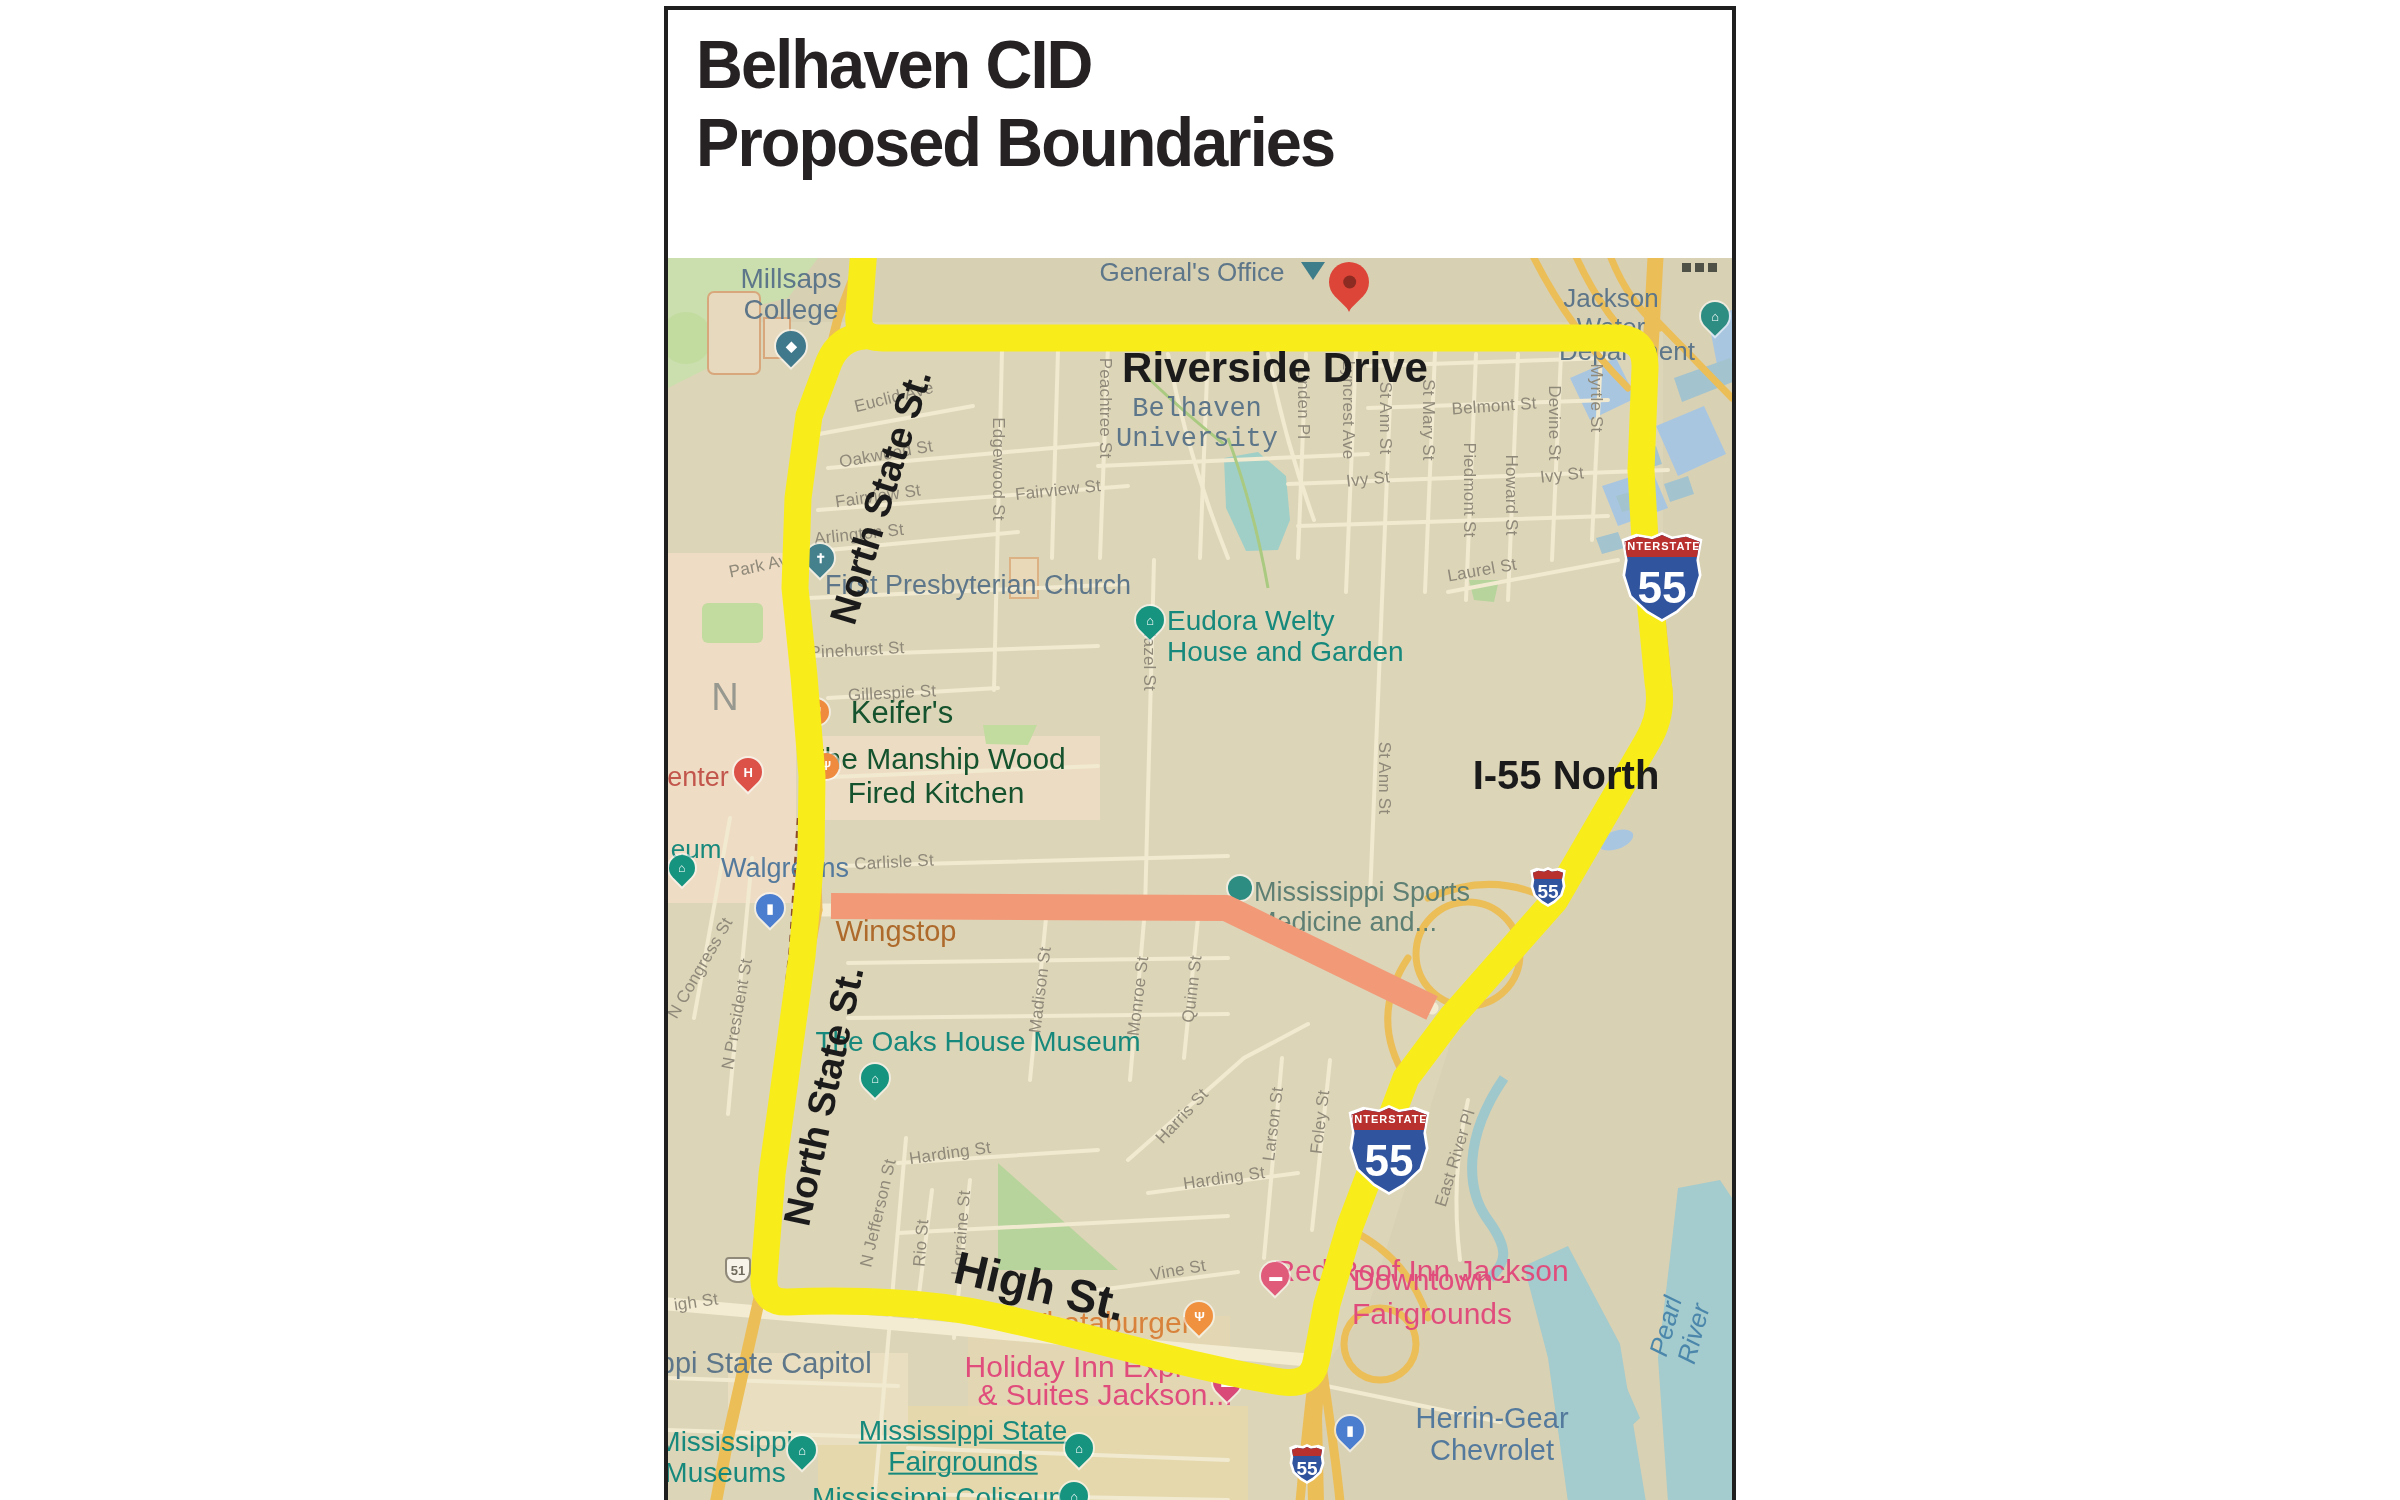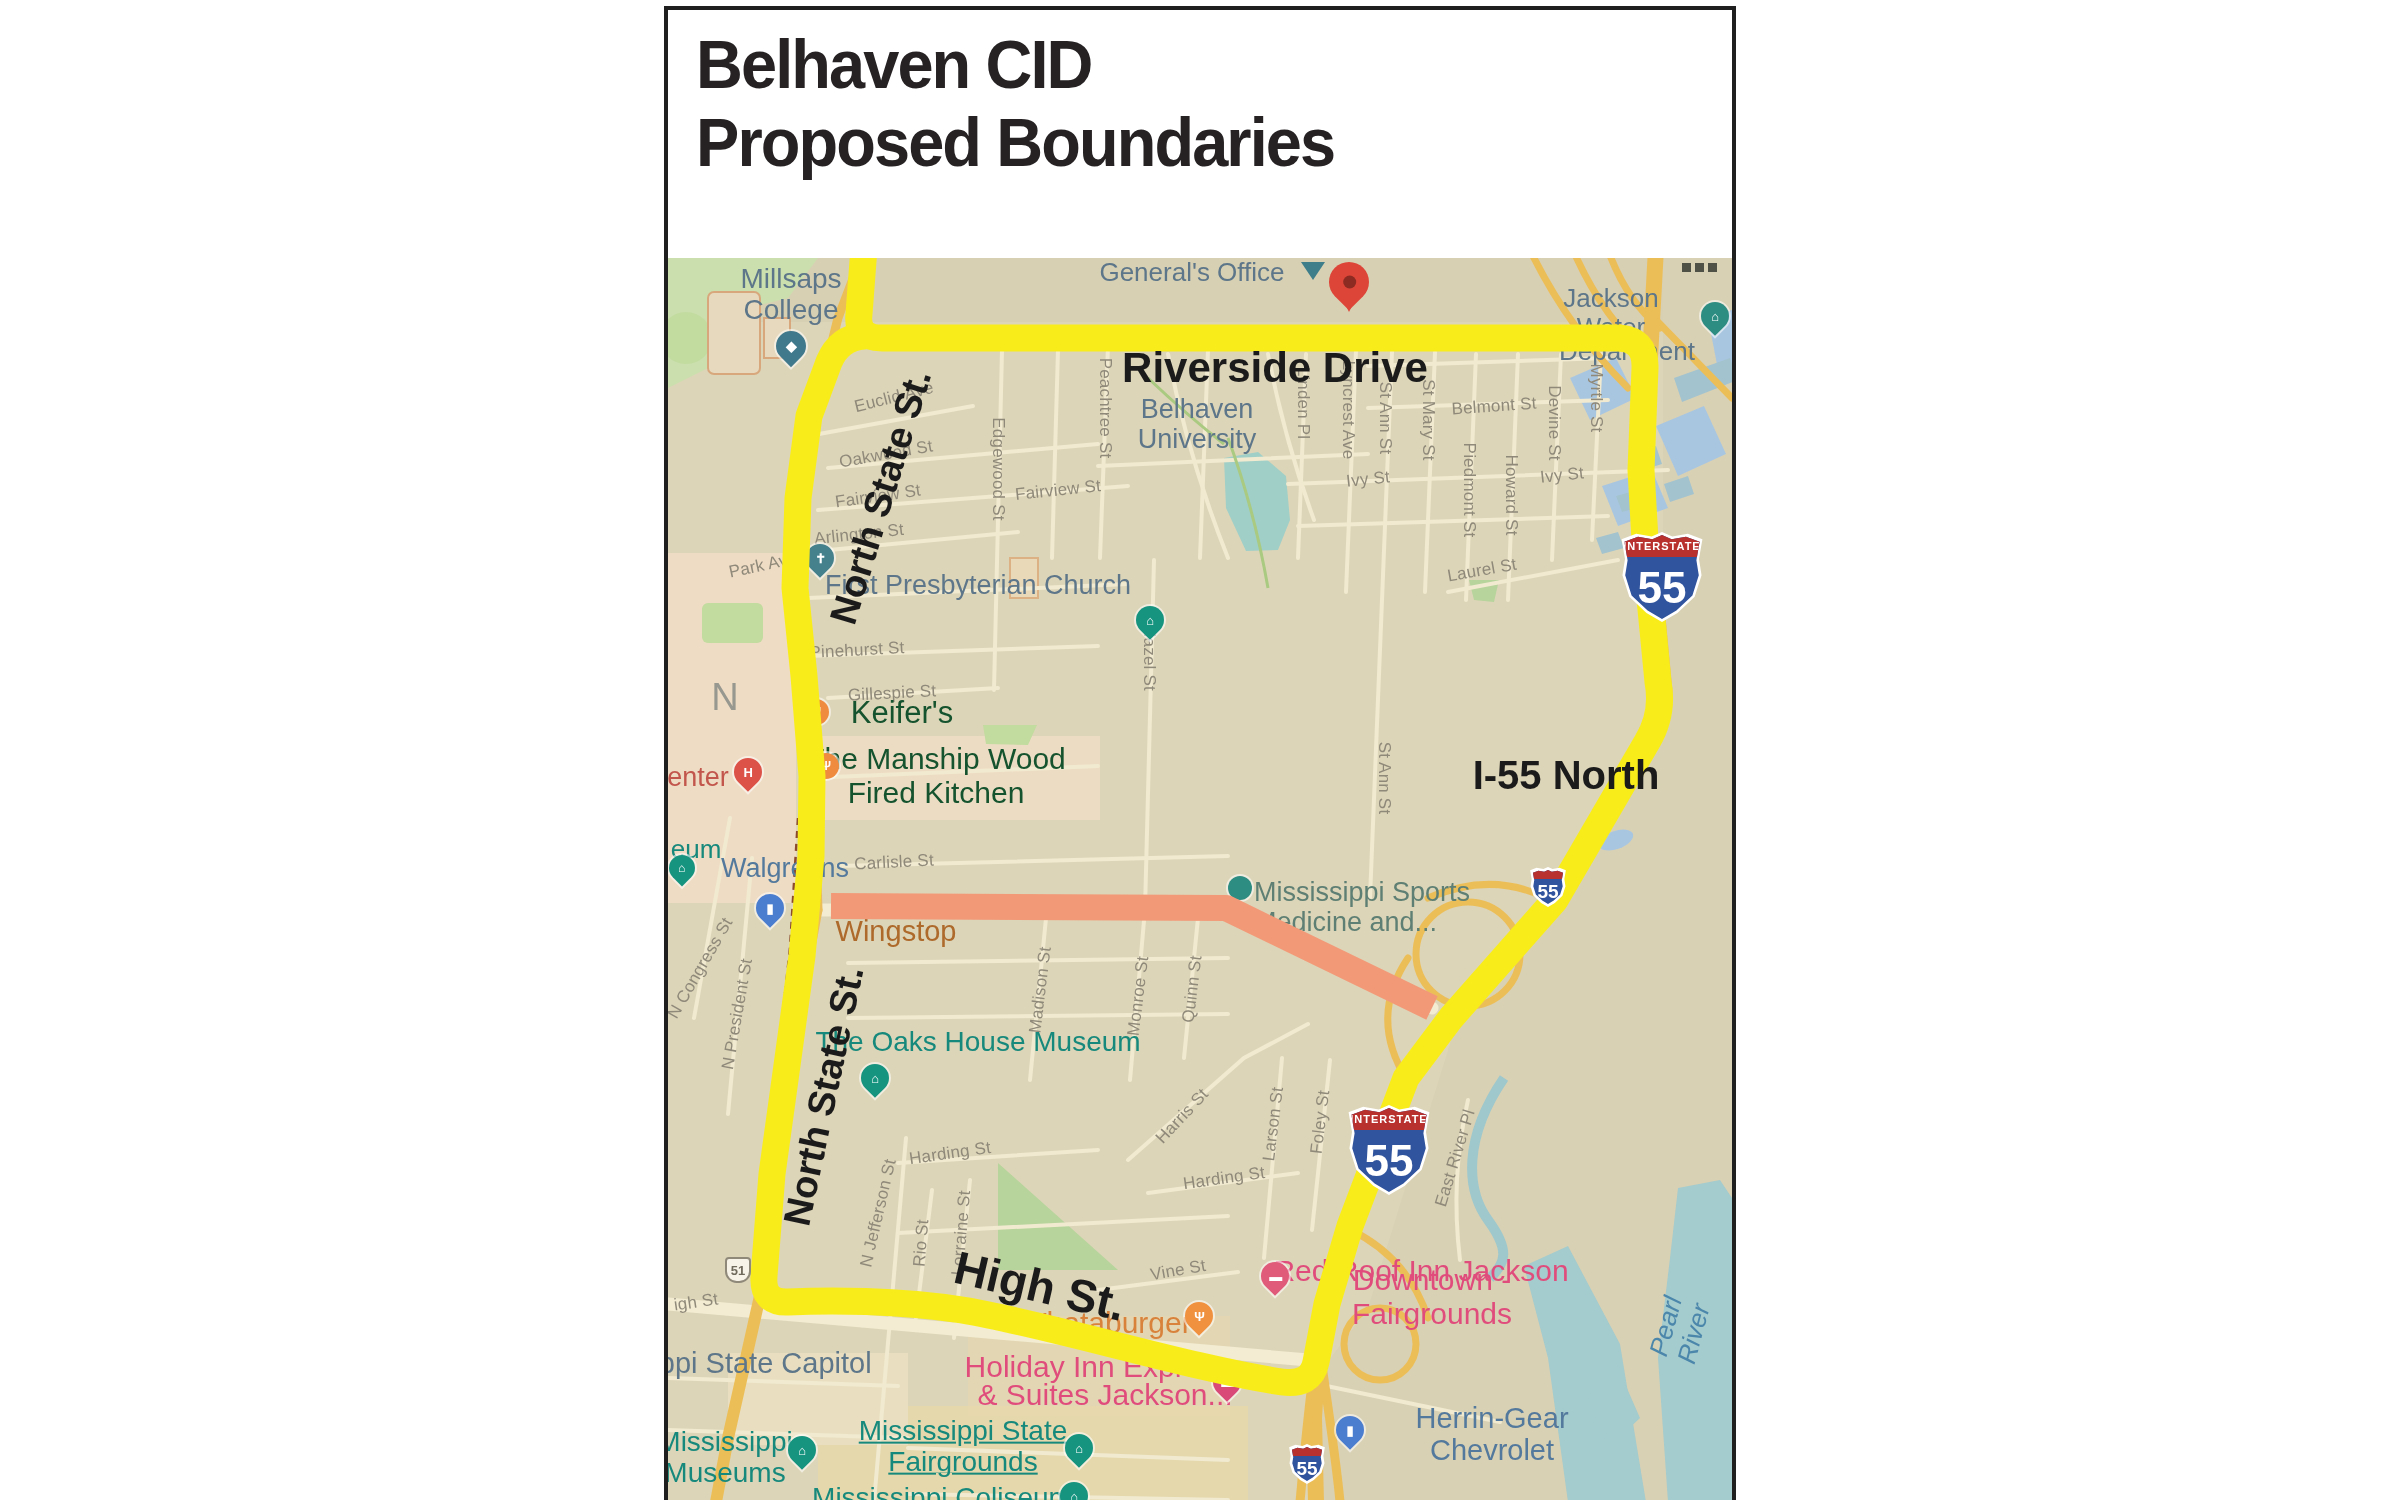--- a/index.html
+++ b/index.html
@@ -233,28 +233,30 @@
           <div class="label st" style="left: 605px; top: 866px; transform: translate(-50%, -50%) rotate(-83deg);">Larson St</div>
           <div class="label st" style="left: 652px; top: 864px; transform: translate(-50%, -50%) rotate(-83deg);">Foley St</div>
           <div class="label st" style="left: 787px; top: 900px; transform: translate(-50%, -50%) rotate(-73deg);">East River Pl</div>
           <div class="label st" style="left: 510px; top: 1012px; transform: translate(-50%, -50%) rotate(-10deg);">Vine St</div>
           <div class="label st" style="left: 28px; top: 1044px; transform: translate(-50%, -50%) rotate(-8deg);">igh St</div>
           <div class="label slate" style="left: 123px; top: 36px; font-size: 28px; transform: translate(-50%, -50%) rotate(0deg);">Millsaps
 College</div>
           <div class="label slate" style="left: 524px; top: 15px; font-size: 26px; transform: translate(-50%, -50%) rotate(0deg);">General's Office</div>
           <div class="label slate" style="left: 943px; top: 55px; font-size: 26px; transform: translate(-50%, -50%) rotate(0deg);">Jackson Water</div>
           <div class="label slate" style="left: 959px; top: 94px; font-size: 26px; transform: translate(-50%, -50%) rotate(0deg);">Department</div>
-          <div class="label slate" style="left: 529px; top: 166px; font-size: 27px; transform: translate(-50%, -50%) rotate(0deg);">Belhaven
+          <div class="label slate" style="left: 529px; top: 166px; font-size: 27px; transform: translate(-50%, -50%) rotate(0deg); font-family: Liberation Mono, monospace;">Belhaven
 University</div>
           <div class="label slate" style="left: 310px; top: 327px; font-size: 27px; transform: translate(-50%, -50%) rotate(0deg);">First Presbyterian Church</div>
           <div class="label blue" style="left: 117px; top: 610px; font-size: 27px; transform: translate(-50%, -50%) rotate(0deg);">Walgreens</div>
           <div class="label slate" style="left: 94px; top: 1105px; font-size: 29px; transform: translate(-50%, -50%) rotate(0deg);">ippi State Capitol</div>
           <div class="label blue" style="left: 824px; top: 1176px; font-size: 29px; transform: translate(-50%, -50%) rotate(0deg);">Herrin-Gear Chevrolet</div>
           <div class="label gray-big" style="left: 31px; top: 439px; transform: translate(-50%, -50%) rotate(0deg);">E N</div>
           <div class="label pearl" style="left: 1012px; top: 1072px; transform: translate(-50%, -50%) rotate(-75deg);">Pearl River</div>
+          <div class="label teal" style="left: 499px; top: 347px; font-size: 28px; text-align: left; transform: translate(0px, 0px) rotate(0deg);">Eudora Welty
+House and Garden</div>
           <div class="label teal" style="left: 310px; top: 784px; font-size: 28px; transform: translate(-50%, -50%) rotate(0deg);">The Oaks House Museum</div>
           <div class="label tealgray" style="left: 586px; top: 619px; font-size: 27px; transform: translate(0px, 0px) rotate(0deg);">Mississippi Sports
 Medicine and...</div>
           <div class="label teal" style="left: 57px; top: 1199px; font-size: 28px; transform: translate(-50%, -50%) rotate(0deg);">Mississippi
 Museums</div>
           <div class="label teal" style="left: 295px; top: 1188px; font-size: 28px; transform: translate(-50%, -50%) rotate(0deg); text-decoration: underline;">Mississippi State
 Fairgrounds</div>
           <div class="label teal" style="left: 274px; top: 1240px; font-size: 28px; transform: translate(-50%, -50%) rotate(0deg);">Mississippi Coliseum</div>
           <div class="label teal" style="left: 28px; top: 592px; font-size: 26px; transform: translate(-50%, -50%) rotate(0deg);">eum</div>
           <div class="label coral" style="left: 234px; top: 455px; font-size: 31px; transform: translate(-50%, -50%) rotate(0deg);">Keifer's</div>

